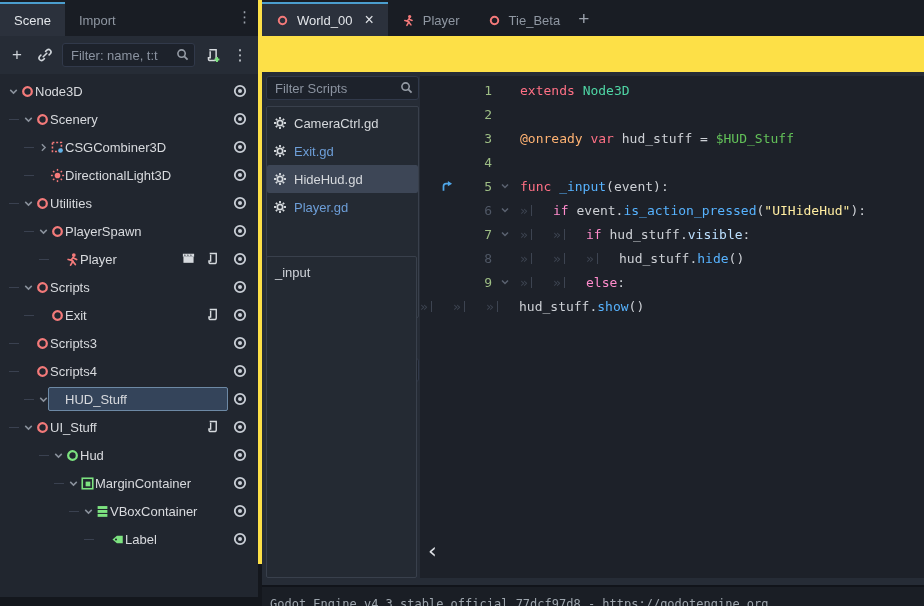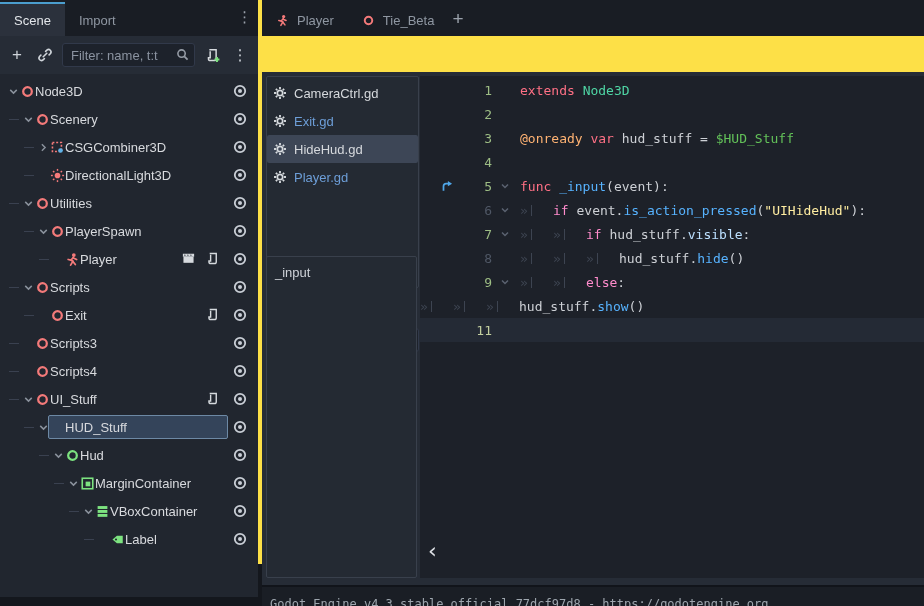--- a/index.html
+++ b/index.html
@@ -399,20 +399,46 @@
           <span class="rIcons">
             <span class="ric" style="display: inline-flex; align-items: center; right: 10px;">
               <svg width="16" height="16" viewBox="0 0 16 16" fill="none" xmlns="http://www.w3.org/2000/svg">
                 <circle cx="8" cy="8" r="5.2" stroke="#c9ced6" stroke-width="1.8"></circle>
                 <circle cx="8" cy="8" r="2" fill="#c9ced6"></circle>
               </svg>
             </span>
           </span>
         </div>
         <div class="trow">
+          <span class="indent" style="width: 36px;">
+            <span class="stub"></span>
+          </span>
+          <span class="chev">
+            <svg width="13" height="13" viewBox="0 0 16 16" fill="none" xmlns="http://www.w3.org/2000/svg">
+              <path d="M4 6 L8 10 L12 6" stroke="#8a919c" stroke-width="1.8"></path>
+            </svg>
+          </span>
+          <span class="selbox" style="left: 48px; right: 30px;"></span>
+          <span style="display: inline-flex; align-items: center;">
+            <svg width="15" height="15" viewBox="0 0 16 16" fill="none" xmlns="http://www.w3.org/2000/svg">
+              <rect x="2.4" y="3.6" width="9.4" height="9.4" stroke="#e3e6ea" stroke-width="1.6"></rect>
+              <path d="M5.6 11.2 L12.6 3.2 L14.4 5 L7.4 13 Z" fill="#e3e6ea"></path>
+            </svg>
+          </span>
+          <span class="tlabel">HUD_Stuff</span>
+          <span class="rIcons">
+            <span class="ric" style="display: inline-flex; align-items: center; right: 10px;">
+              <svg width="16" height="16" viewBox="0 0 16 16" fill="none" xmlns="http://www.w3.org/2000/svg">
+                <circle cx="8" cy="8" r="5.2" stroke="#c9ced6" stroke-width="1.8"></circle>
+                <circle cx="8" cy="8" r="2" fill="#c9ced6"></circle>
+              </svg>
+            </span>
+          </span>
+        </div>
+        <div class="trow">
           <span class="indent" style="width: 21px;">
             <span class="stub"></span>
           </span>
           <span class="chev">
             <svg width="13" height="13" viewBox="0 0 16 16" fill="none" xmlns="http://www.w3.org/2000/svg">
               <path d="M4 6 L8 10 L12 6" stroke="#8a919c" stroke-width="1.8"></path>
             </svg>
           </span>
           <span style="display: inline-flex; align-items: center;">
             <svg width="15" height="15" viewBox="0 0 16 16" fill="none" xmlns="http://www.w3.org/2000/svg">
@@ -428,46 +454,20 @@
             </span>
             <span class="ric" style="display: inline-flex; align-items: center; right: 10px;">
               <svg width="16" height="16" viewBox="0 0 16 16" fill="none" xmlns="http://www.w3.org/2000/svg">
                 <circle cx="8" cy="8" r="5.2" stroke="#c9ced6" stroke-width="1.8"></circle>
                 <circle cx="8" cy="8" r="2" fill="#c9ced6"></circle>
               </svg>
             </span>
           </span>
         </div>
         <div class="trow">
-          <span class="indent" style="width: 36px;">
-            <span class="stub"></span>
-          </span>
-          <span class="chev">
-            <svg width="13" height="13" viewBox="0 0 16 16" fill="none" xmlns="http://www.w3.org/2000/svg">
-              <path d="M4 6 L8 10 L12 6" stroke="#8a919c" stroke-width="1.8"></path>
-            </svg>
-          </span>
-          <span class="selbox" style="left: 48px; right: 30px;"></span>
-          <span style="display: inline-flex; align-items: center;">
-            <svg width="15" height="15" viewBox="0 0 16 16" fill="none" xmlns="http://www.w3.org/2000/svg">
-              <rect x="2.4" y="3.6" width="9.4" height="9.4" stroke="#e3e6ea" stroke-width="1.6"></rect>
-              <path d="M5.6 11.2 L12.6 3.2 L14.4 5 L7.4 13 Z" fill="#e3e6ea"></path>
-            </svg>
-          </span>
-          <span class="tlabel">HUD_Stuff</span>
-          <span class="rIcons">
-            <span class="ric" style="display: inline-flex; align-items: center; right: 10px;">
-              <svg width="16" height="16" viewBox="0 0 16 16" fill="none" xmlns="http://www.w3.org/2000/svg">
-                <circle cx="8" cy="8" r="5.2" stroke="#c9ced6" stroke-width="1.8"></circle>
-                <circle cx="8" cy="8" r="2" fill="#c9ced6"></circle>
-              </svg>
-            </span>
-          </span>
-        </div>
-        <div class="trow">
           <span class="indent" style="width: 51px;">
             <span class="stub"></span>
           </span>
           <span class="chev">
             <svg width="13" height="13" viewBox="0 0 16 16" fill="none" xmlns="http://www.w3.org/2000/svg">
               <path d="M4 6 L8 10 L12 6" stroke="#8a919c" stroke-width="1.8"></path>
             </svg>
           </span>
           <span style="display: inline-flex; align-items: center;">
             <svg width="15" height="15" viewBox="0 0 16 16" fill="none" xmlns="http://www.w3.org/2000/svg">
@@ -554,20 +554,29 @@
                 <circle cx="8" cy="8" r="2" fill="#c9ced6"></circle>
               </svg>
             </span>
           </span>
         </div>
       </div>
   </div>
 
   <div id="right">
     <div id="script-tabs">
+        <div class="tab active">
+          <span style="display: inline-flex; align-items: center;">
+            <svg width="13" height="13" viewBox="0 0 16 16" fill="none" xmlns="http://www.w3.org/2000/svg">
+              <circle cx="8" cy="8" r="4.6" stroke="#f47a7a" stroke-width="2.4"></circle>
+            </svg>
+          </span>
+          <span>World_00</span>
+          <span class="tab-close">×</span>
+        </div>
         <div class="tab">
           <span style="display: inline-flex; align-items: center;">
             <svg width="13" height="13" viewBox="0 0 16 16" fill="none" xmlns="http://www.w3.org/2000/svg">
               <circle cx="9.4" cy="3.2" r="2" fill="#f47a7a"></circle>
               <g stroke="#f47a7a" stroke-width="1.9" stroke-linecap="round">
                 <path d="M9 5.6 L6.4 8.6 L8.4 10"></path>
                 <path d="M8.4 10 L6 14"></path>
                 <path d="M8.8 6.4 L12.4 8"></path>
                 <path d="M8 9.6 L11 13.4"></path>
                 <path d="M6.4 8.6 L3.4 8"></path>
@@ -582,20 +591,29 @@
               <circle cx="8" cy="8" r="4.6" stroke="#f47a7a" stroke-width="2.4"></circle>
             </svg>
           </span>
           <span>Tie_Beta</span>
         </div>
         <div class="tab-plus">+</div>
       </div>
 
     <div id="content">
       <div id="scripts-panel">
+        <div class="inputwrap">
+          <input class="godot-input" placeholder="Filter Scripts" style="">
+          <span class="mag js-icon" style="display: inline-flex;">
+              <svg width="15" height="15" viewBox="0 0 16 16" fill="none" xmlns="http://www.w3.org/2000/svg">
+                <circle cx="7" cy="7" r="3.9" stroke="#aab1bb" stroke-width="1.7"></circle>
+                <line x1="9.9" y1="9.9" x2="13.4" y2="13.4" stroke="#aab1bb" stroke-width="1.9"></line>
+              </svg>
+            </span>
+        </div>
         <div class="listbox" id="scripts-list">
             <div class="srow">
               <span style="display: inline-flex; align-items: center;">
                 <svg width="14" height="14" viewBox="0 0 16 16" fill="none" xmlns="http://www.w3.org/2000/svg">
                   <circle cx="8" cy="8" r="3.1" stroke="#d6dade" stroke-width="2"></circle>
                   <g stroke="#d6dade" stroke-width="2.1">
                     <line x1="8" y1="1.2" x2="8" y2="3.4"></line>
                     <line x1="8" y1="12.6" x2="8" y2="14.8"></line>
                     <line x1="1.2" y1="8" x2="3.4" y2="8"></line>
                     <line x1="12.6" y1="8" x2="14.8" y2="8"></line>
@@ -706,21 +724,20 @@
                     <path d="M4 6 L8 10 L12 6" stroke="#5a6270" stroke-width="2"></path>
                   </svg></span></span><span class="tabmark">»</span><span class="tk-ctrl">if</span><span class="tk-txt"> event.</span><span class="tk-fn">is_action_pressed</span><span class="tk-txt">(</span><span class="tk-str">"UIHideHud"</span><span class="tk-txt">):</span></div>
             <div class="codeline"><span class="gutter"><span class="g-ovr"></span><span class="g-num safe">7</span><span class="g-fold"><svg width="12" height="12" viewBox="0 0 16 16" fill="none" xmlns="http://www.w3.org/2000/svg">
                     <path d="M4 6 L8 10 L12 6" stroke="#5a6270" stroke-width="2"></path>
                   </svg></span></span><span class="tabmark">»</span><span class="tabmark">»</span><span class="tk-ctrl">if</span><span class="tk-txt"> hud_stuff.</span><span class="tk-mem">visible</span><span class="tk-txt">:</span></div>
             <div class="codeline"><span class="gutter"><span class="g-ovr"></span><span class="g-num plain">8</span><span class="g-fold"></span></span><span class="tabmark">»</span><span class="tabmark">»</span><span class="tabmark">»</span><span class="tk-txt">hud_stuff.</span><span class="tk-fn">hide</span><span class="tk-txt">()</span></div>
             <div class="codeline"><span class="gutter"><span class="g-ovr"></span><span class="g-num safe">9</span><span class="g-fold"><svg width="12" height="12" viewBox="0 0 16 16" fill="none" xmlns="http://www.w3.org/2000/svg">
                     <path d="M4 6 L8 10 L12 6" stroke="#5a6270" stroke-width="2"></path>
                   </svg></span></span><span class="tabmark">»</span><span class="tabmark">»</span><span class="tk-ctrl">else</span><span class="tk-txt">:</span></div>
             <div class="codeline"><span class="tabmark">»</span><span class="tabmark">»</span><span class="tabmark">»</span><span class="tk-txt">hud_stuff.</span><span class="tk-fn">show</span><span class="tk-txt">()</span></div>
-            <div class="codeline current"><span class="gutter"><span class="g-ovr"></span><span class="g-num cur">11</span><span class="g-fold"></span></span></div>
           </div>
         <div id="collapse-btn">‹</div>
       </div>
     </div>
 
     <div id="output-panel">
       <div id="output-text">Godot Engine v4.3.stable.official.77dcf97d8 - https://godotengine.org</div>
     </div>
   </div>
 

